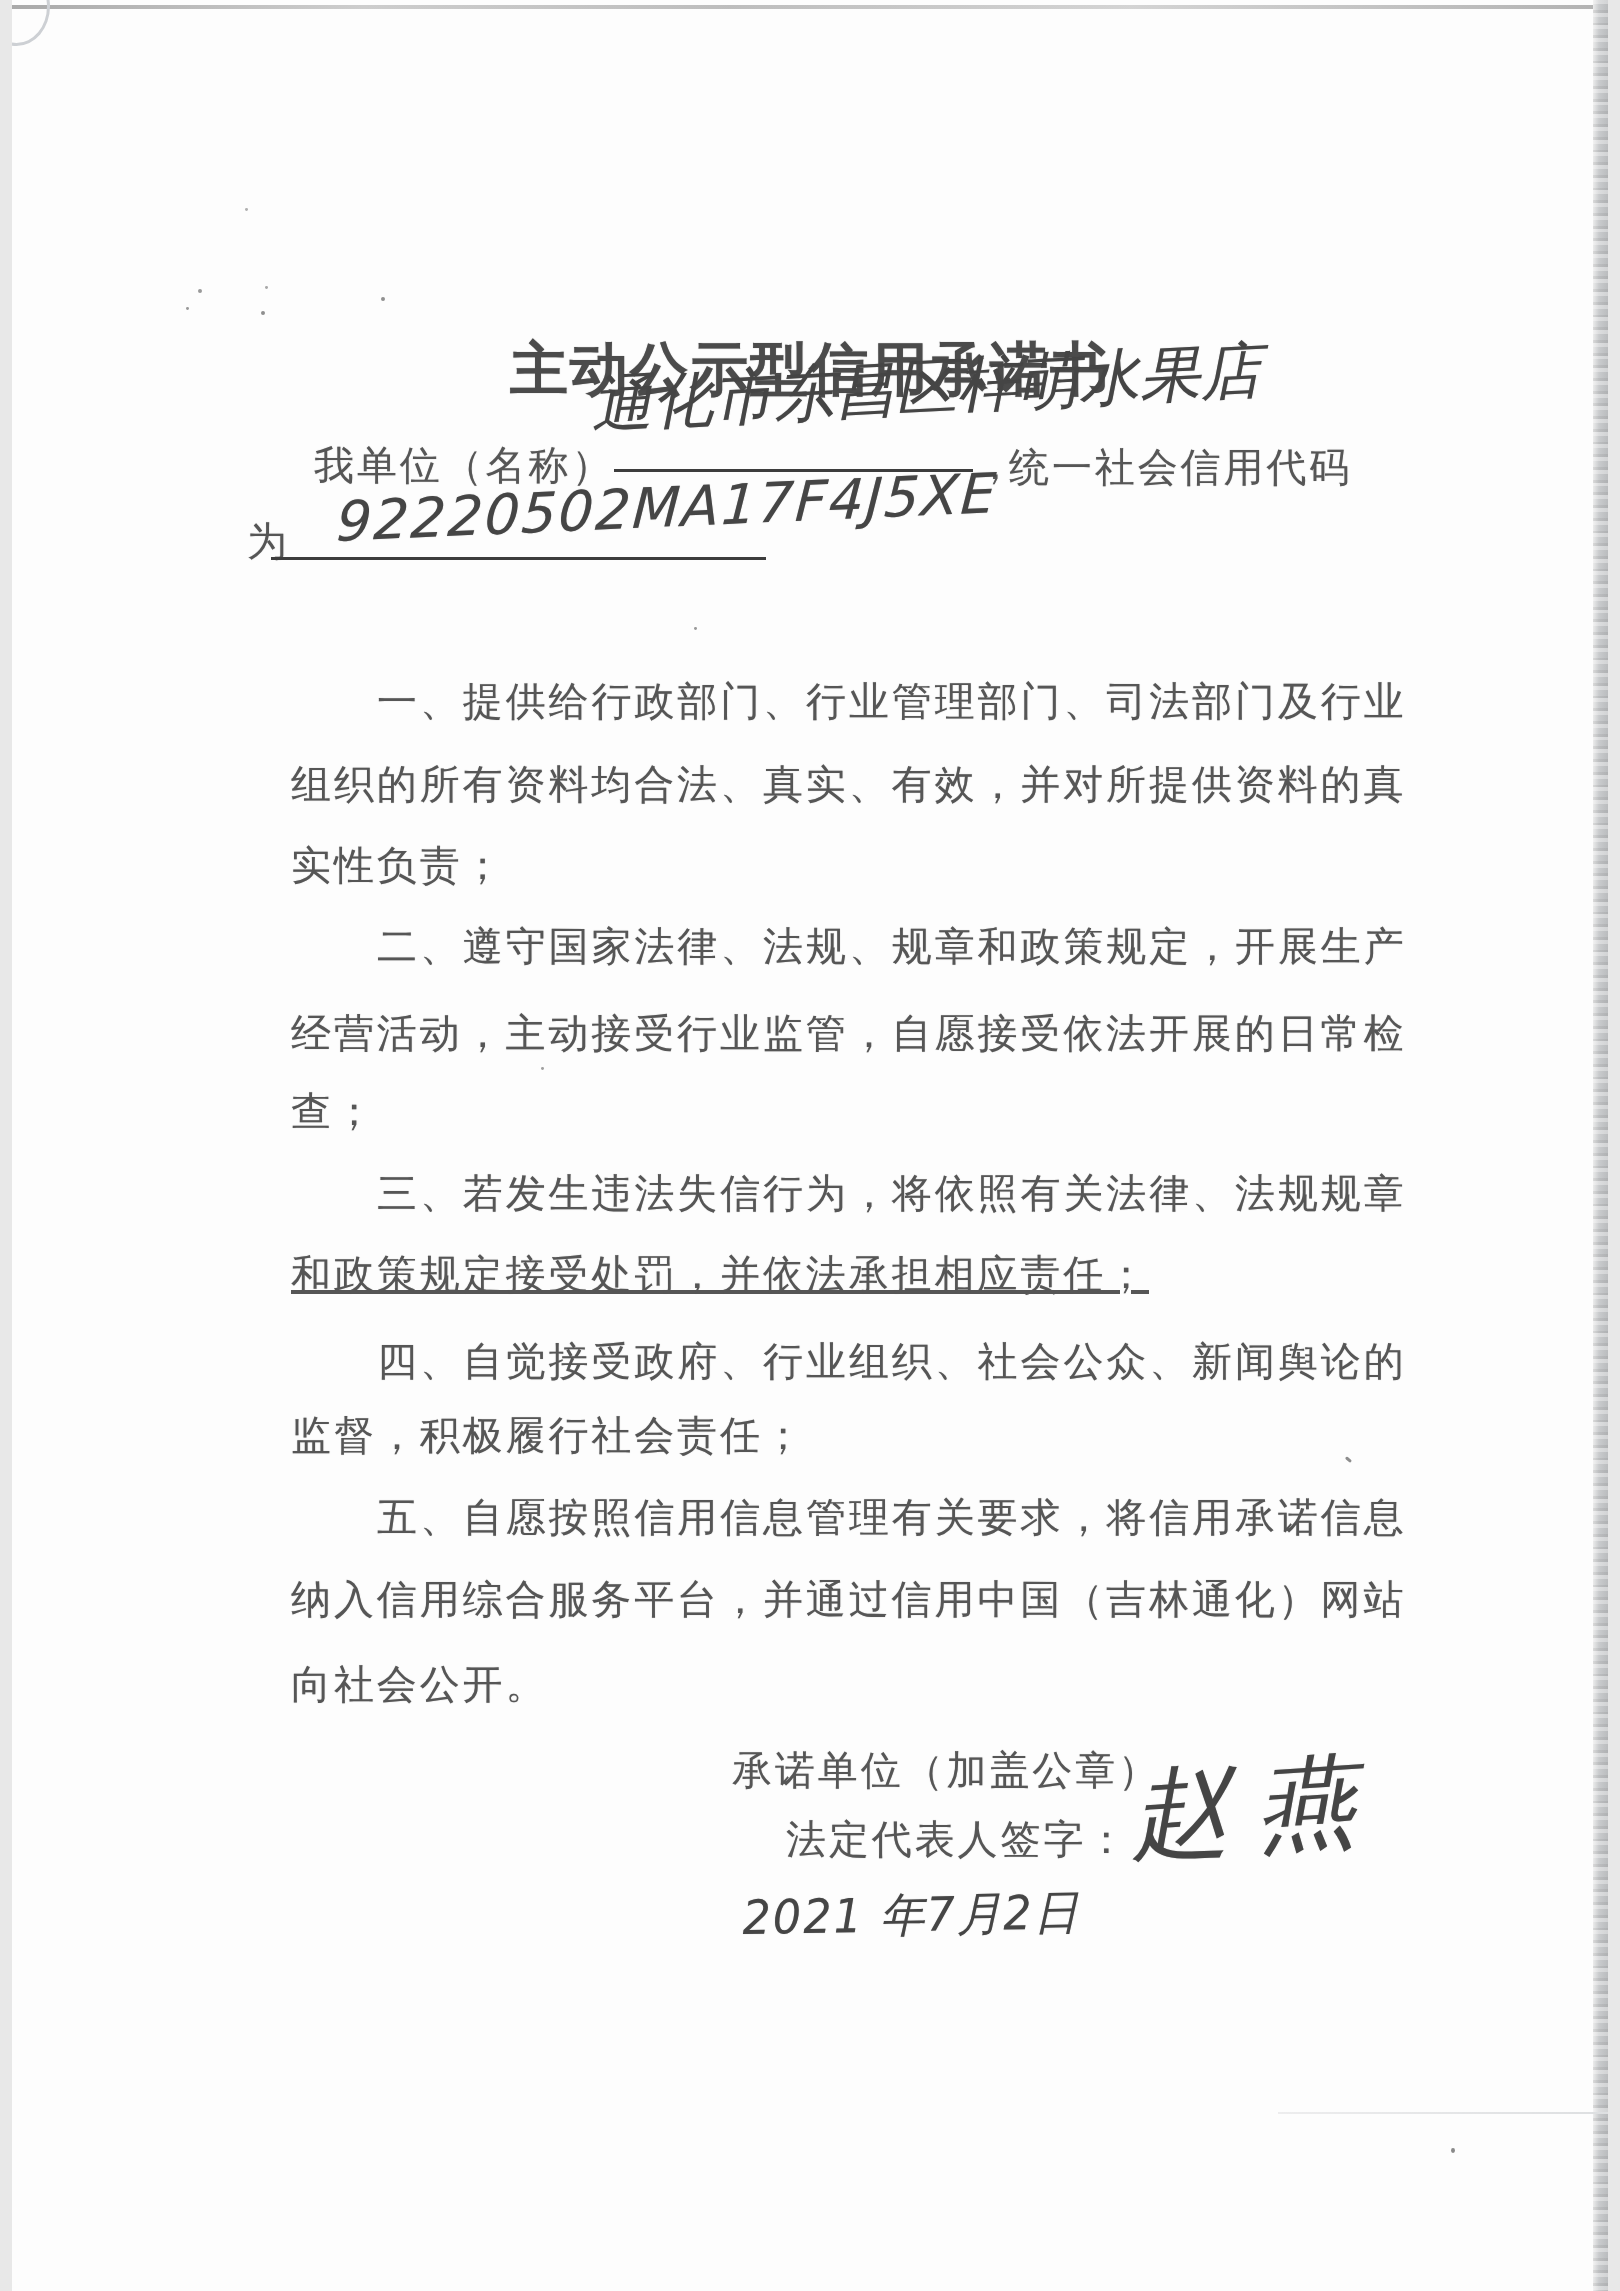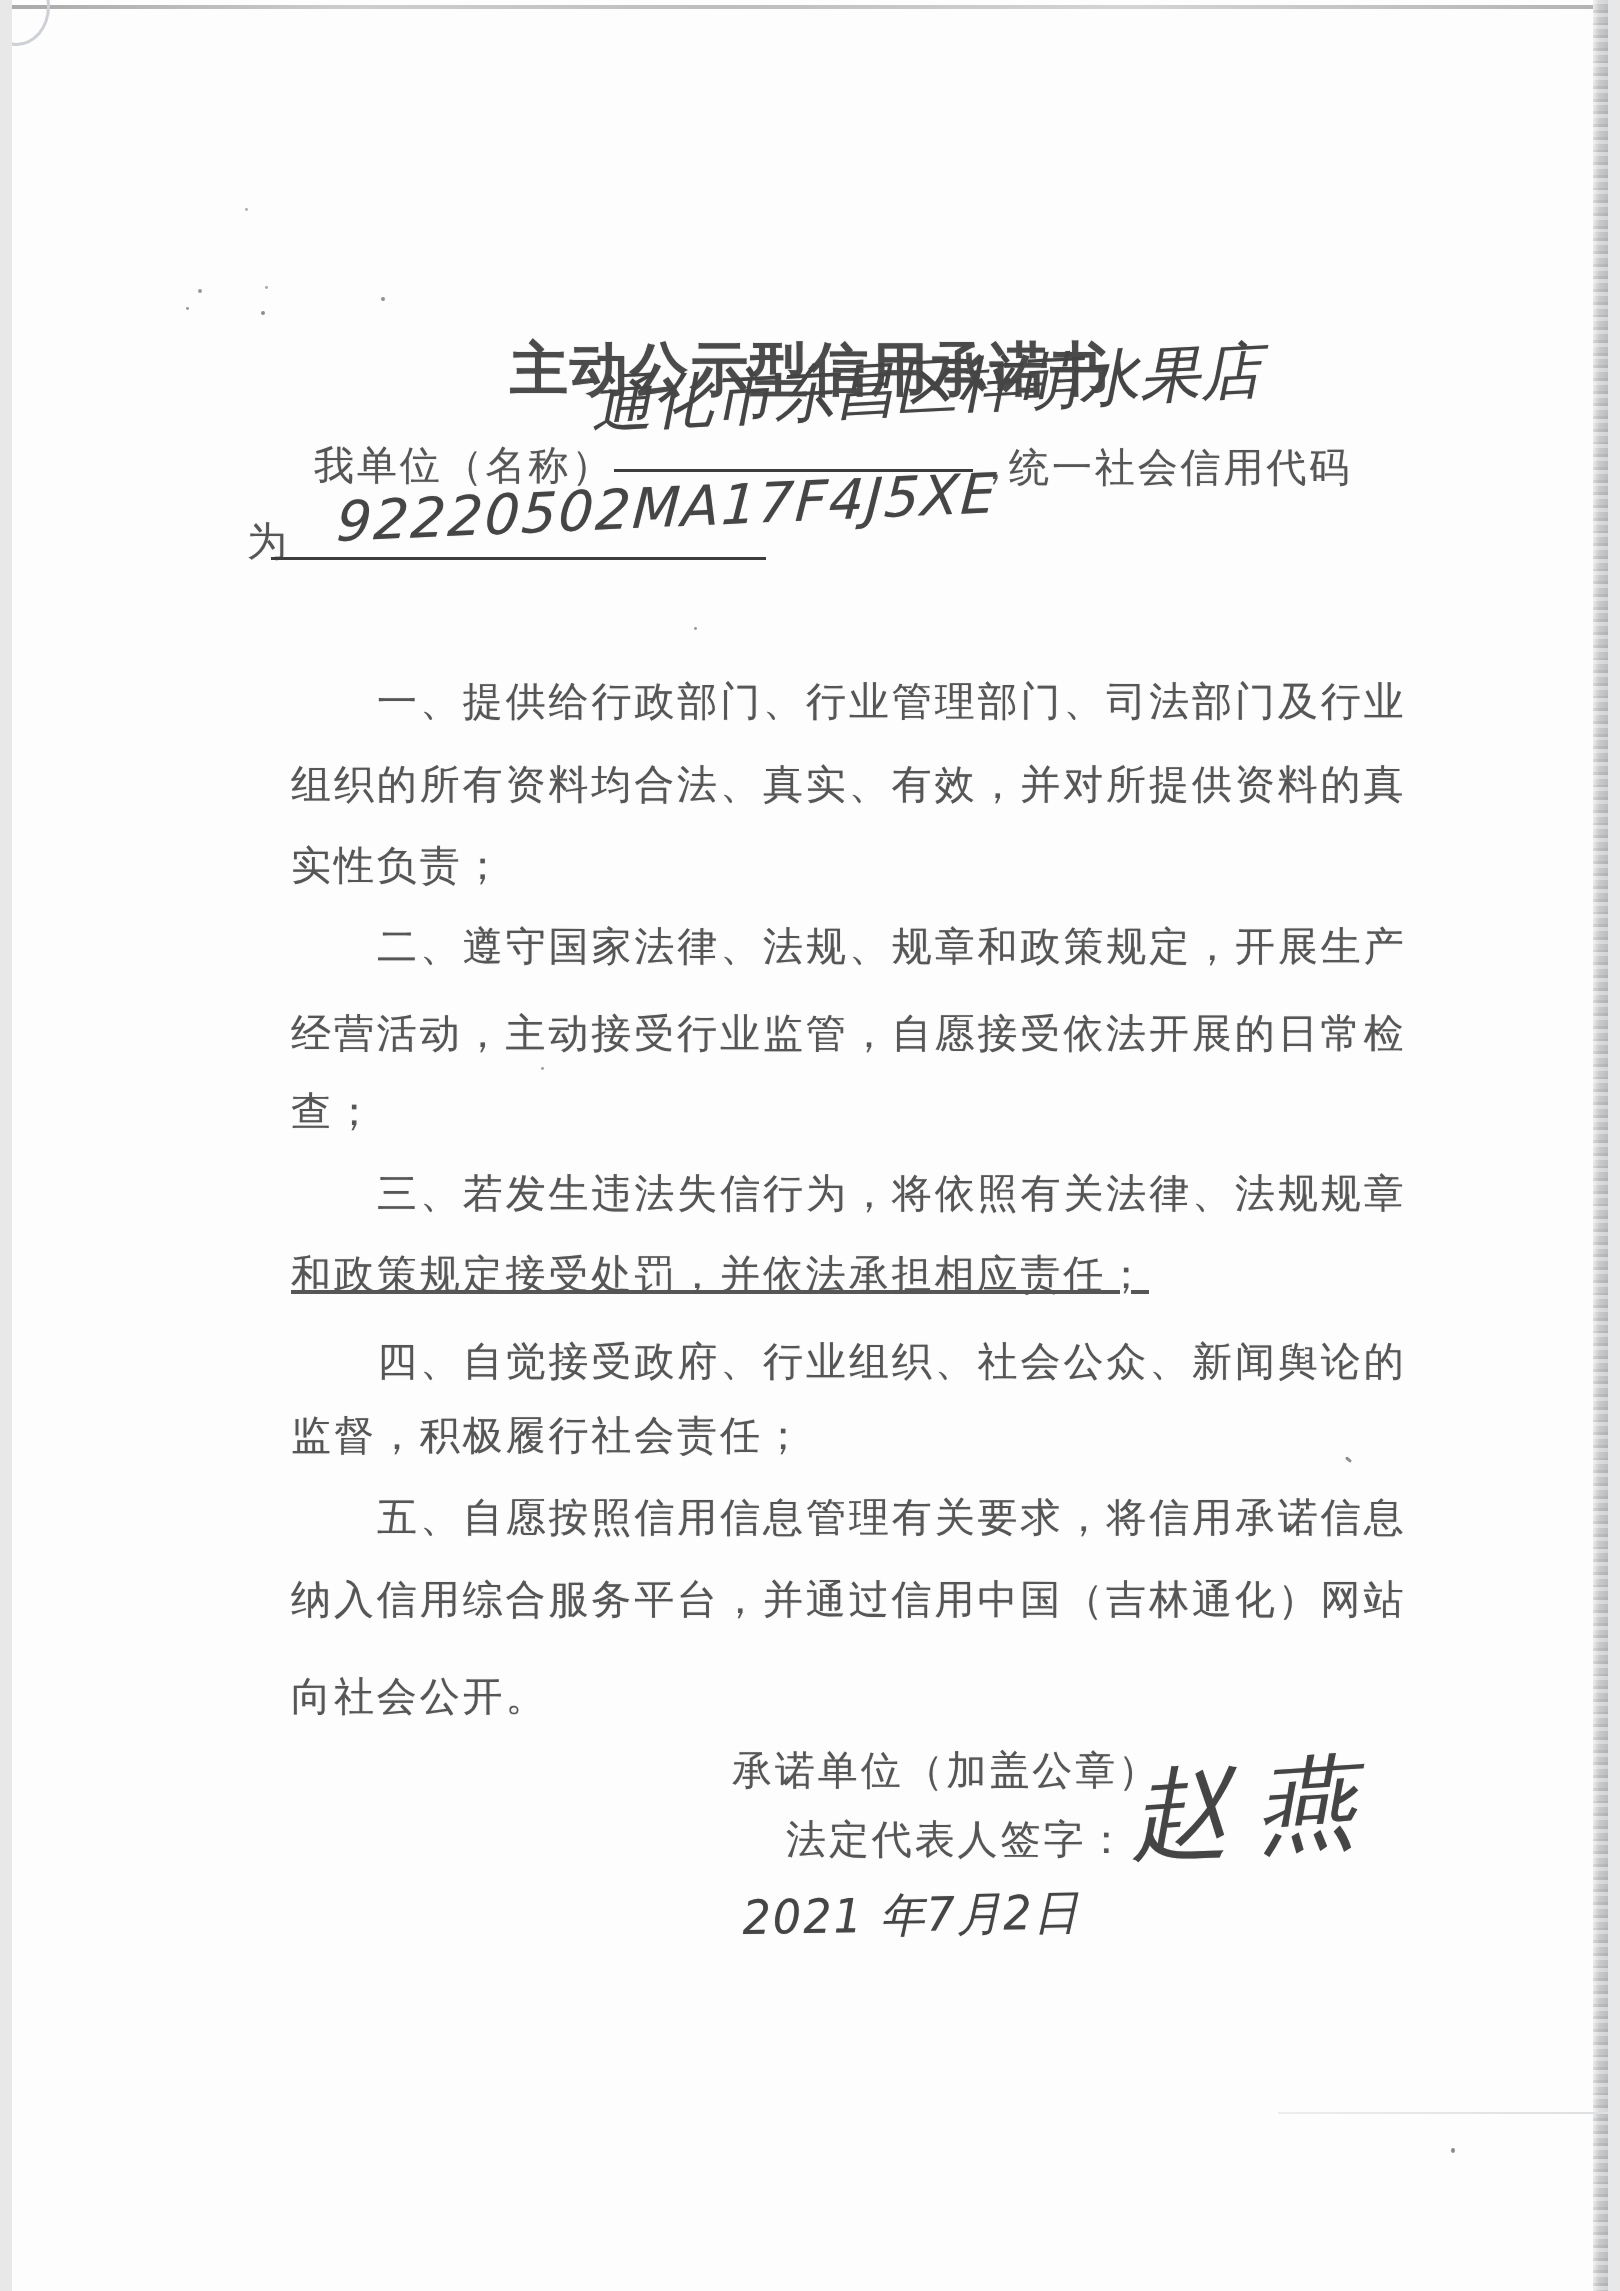--- a/index.html
+++ b/index.html
@@ -110,21 +110,21 @@
   <div class="printed" style="left:279px;top:1084px;">查；</div>
 
   <div class="printed" style="left:365px;top:1166px;">三、若发生违法失信行为，将依照有关法律、法规规章</div>
   <div class="printed" style="left:279px;top:1247px;text-decoration:underline;">和政策规定接受处罚，并依法承担相应责任；</div>
 
   <div class="printed" style="left:365px;top:1334px;">四、自觉接受政府、行业组织、社会公众、新闻舆论的</div>
   <div class="printed" style="left:279px;top:1408px;">监督，积极履行社会责任；</div>
 
   <div class="printed" style="left:365px;top:1490px;">五、自愿按照信用信息管理有关要求，将信用承诺信息</div>
   <div class="printed" style="left:279px;top:1572px;">纳入信用综合服务平台，并通过信用中国（吉林通化）网站</div>
-  <div class="printed" style="left:279px;top:1657px;margin-top:12px;">向社会公开。</div>
+  <div class="printed" style="left:279px;top:1657px;">向社会公开。</div>
 
   <div class="printed" style="left:720px;top:1743px;">承诺单位（加盖公章）</div>
   <div class="printed" style="left:774px;top:1812px;">法定代表人签字：</div>
   <div class="hand hand-signature">赵燕</div>
   <div class="hand hand-date">2021 年7月2日</div>
 
 </div>
 
 
 </body></html>

